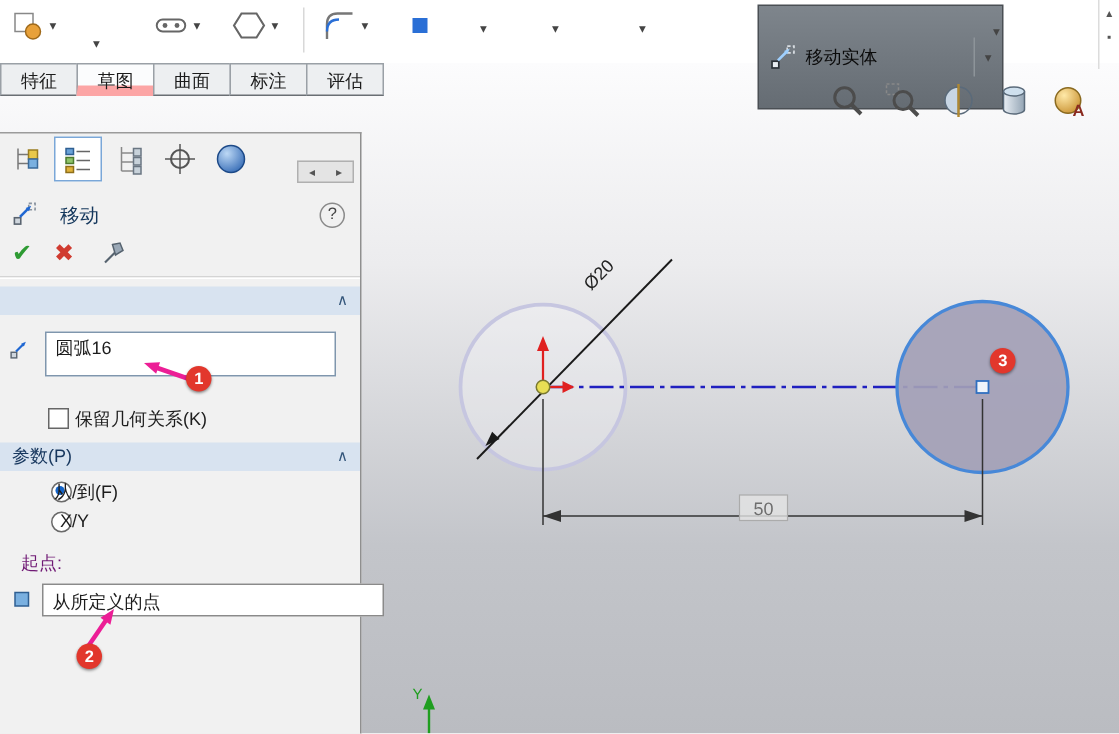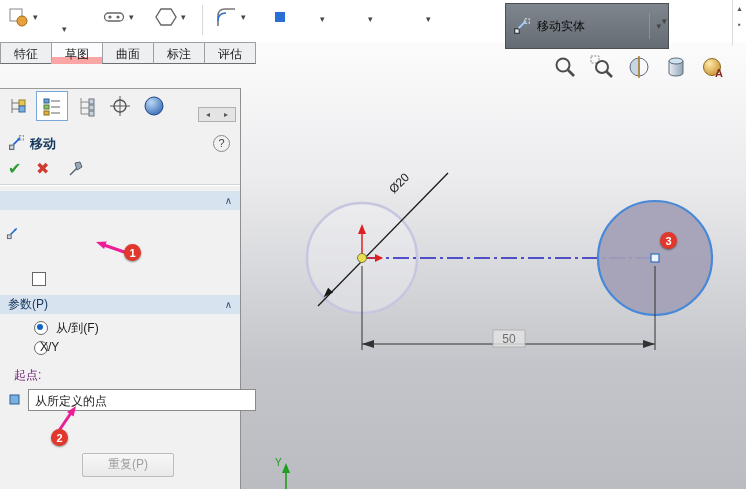--- a/index.html
+++ b/index.html
@@ -8,21 +8,21 @@
   .app{position:relative;width:746px;height:489px}
 
   
   .ribbon{position:absolute;left:0;top:0;width:746px;height:42px;background:#fff;z-index:4}
   .rtool{position:absolute;top:5px;display:flex;align-items:center;gap:3px}
   .caret{font-size:9px;color:#444;line-height:1}
   .vsep{position:absolute;top:5px;width:1px;height:30px;background:#d8d8d8}
   .lone-caret{position:absolute;font-size:9px;color:#444}
   .move-btn{position:absolute;left:505px;top:3px;width:148px;height:36px;
             background:linear-gradient(#7e858c,#656c73);border:1px solid #4a4f54;
-            display:flex;align-items:center;gap:6px;padding:4px 7px;cursor:pointer}
+            display:flex;align-items:center;gap:6px;padding:16px 7px;cursor:pointer}
   .move-btn .lbl{color:#0b0b0b}
   .move-btn .bsep{width:1px;height:26px;background:#8d9499;margin-left:auto}
   .overflow{position:absolute;right:0;top:0;width:13px;height:42px;border-left:1px solid #dcdcdc;
             display:flex;flex-direction:column;align-items:center;padding-top:4px;gap:7px;
             font-size:8px;color:#555}
 
   
   .tabbar{position:absolute;left:0;top:42px;height:22px;display:flex;z-index:5}
   .tab{padding:3px 13px 4px;background:#edeff1;border:1px solid #9aa0a6;border-bottom:1px solid #6a6f74;
        margin-right:-1px;white-space:nowrap;cursor:pointer}
@@ -38,21 +38,21 @@
   
   .panel{position:absolute;left:0;top:88px;width:240px;height:401px;background:#f1f1f1;
          border-top:1px solid #9b9b9b;border-right:1px solid #8f8f8f;z-index:10}
   .pmtabs{position:absolute;left:2px;top:2px;display:flex;gap:2px}
   .pmtab{width:30px;height:28px;display:flex;align-items:center;justify-content:center;
          border:1px solid transparent;cursor:pointer}
   .pmtab.active{background:#ffffff;border:1px solid #7aa7d8}
   .pmscroll{position:absolute;right:4px;top:18px;width:36px;height:13px;background:#e4e4e4;
             border:1px solid #b0b0b0;display:flex;align-items:center;justify-content:space-around;
             font-size:8px;color:#555;cursor:pointer}
-  .ptitle{position:absolute;left:30px;top:46px;font-weight:bold;font-size:13px;color:#14375c}
+  .ptitle{position:absolute;left:40px;top:46px;font-weight:normal;font-size:13px;color:#14375c}
   .ptitle-icon{position:absolute;left:8px;top:45px}
   .help{position:absolute;right:10px;top:46px;width:15px;height:15px;border:1px solid #8a8a8a;
         border-radius:50%;text-align:center;font-size:11px;line-height:14px;color:#444;cursor:pointer}
   .ok{position:absolute;left:8px;top:70px;font-size:16px;font-weight:bold;color:#2e9b33;cursor:pointer}
   .cancel{position:absolute;left:36px;top:70px;font-size:16px;font-weight:bold;color:#d03b30;cursor:pointer}
   .pin{position:absolute;left:68px;top:72px;cursor:pointer}
   .pdiv{position:absolute;left:0;width:240px;border-top:1px solid #d4d4d4;border-bottom:1px solid #ffffff}
   .sec{position:absolute;left:0;width:240px;height:19px;background:#d8e3f0;
        display:flex;align-items:center;padding:0 8px;box-sizing:border-box;
        color:#17375e;cursor:pointer}
@@ -320,42 +320,45 @@
     <div class="sec" style="top:102px">
       <span class="chev">∧</span>
     </div>
     <span class="mini-icon" style="left:6px;top:136px">
       <svg width="15" height="15" viewBox="0 0 16 16">
           <rect x="1.5" y="10.5" width="4" height="4" fill="#cfd6dd" stroke="#5a6470"></rect>
           <line x1="5" y1="10" x2="10" y2="5" stroke="#1f67d2" stroke-width="1.6"></line>
           <polygon points="12,3 8.6,4.4 10.6,6.4" fill="#1f67d2"></polygon>
         </svg>
     </span>
+    <div class="listbox">
+      <span>圆弧16</span>
+    </div>
     <span class="chkbox"></span>
+    <span class="chklbl">保留几何关系(K)</span>
 
     <div class="sec" style="top:206px">
       <span>参数(P)</span>
       <span class="chev">∧</span>
     </div>
     <span class="radio sel" style="left:34px;top:232px"></span>
-    <span class="rlbl" style="left:56px;top:231px">从/到(F)</span>
+    <span class="rlbl" style="left:36px;top:231px">从/到(F)</span>
     <span class="radio" style="left:34px;top:252px"></span>
     <span class="rlbl" style="left:40px;top:251px">X/Y</span>
 
     <div class="flabel">起点:</div>
     <span class="mini-icon" style="left:9px;top:305px">
       <svg width="11" height="11">
           <rect x="1" y="1" width="9" height="9" fill="#7ab0e0" stroke="#2f5f92"></rect>
         </svg>
     </span>
     <div class="field">
       <span>从所定义的点</span>
     </div>
 
-    <div class="rep-btn">重复(P)</div>
   </div>
 
   <div class="badge" style="left:124px;top:244px">1</div>
   <div class="badge" style="left:51px;top:429px">2</div>
   <div class="badge" style="left:660px;top:232px">3</div>
 
   <svg class="ann" style="left:88px;top:234px" width="52" height="26">
     <line x1="42" y1="20" x2="16" y2="11" stroke="#ec1e96" stroke-width="3"></line>
     <polygon points="8,8 18.7,7.5 16.1,15.1" fill="#ec1e96"></polygon>
   </svg>

